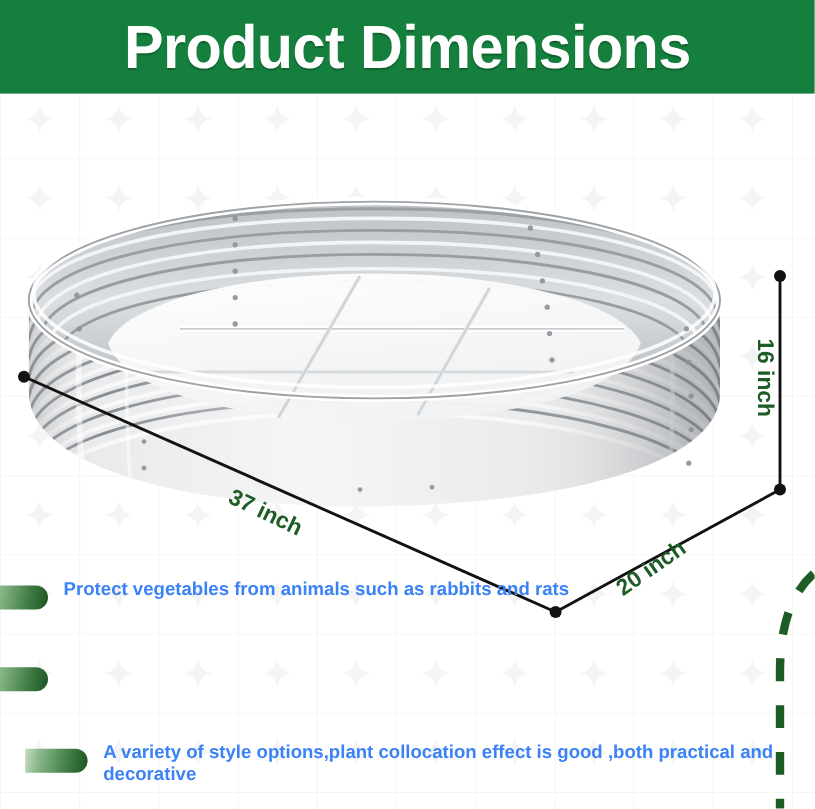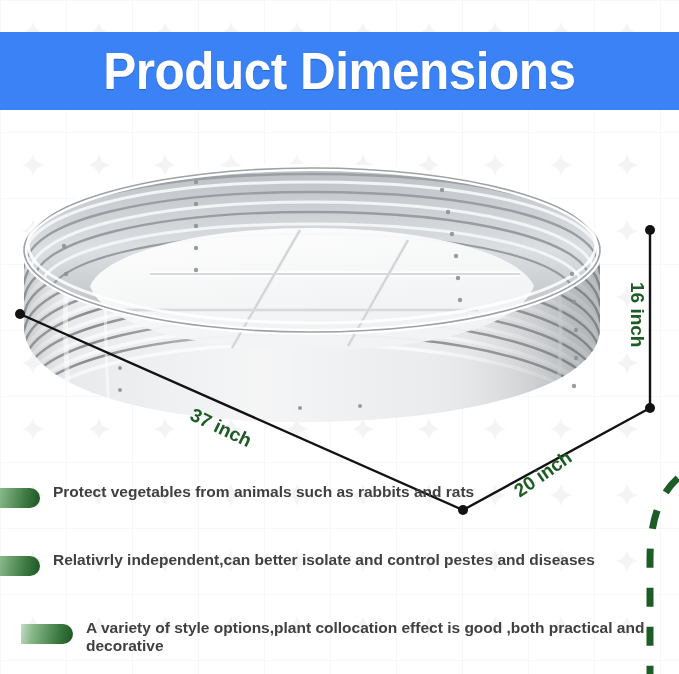--- a/index.html
+++ b/index.html
@@ -14,22 +14,22 @@
 
   
   #bg-pattern{
     position:absolute; left:0; top:0; width:679px; height:674px;
     z-index:0; pointer-events:none;
   }
 
   
   #header-banner{
     position:absolute; left:0; top:0; width:679px; height:78px;
-    background:#3b82f6; z-index:5;
-    display:flex; align-items:center; justify-content:center;margin-top:32px;
+    background:#15803d; z-index:5;
+    display:flex; align-items:center; justify-content:center;
   }
   #page-title{
     color:#ffffff;
     font-size:51px;
     font-weight:bold;
     letter-spacing:-0.5px;
     line-height:1;
     white-space:nowrap;
     transform:scaleX(0.97);
     text-shadow:0 1px 1px rgba(0,0,0,0.25);
@@ -75,21 +75,21 @@
     position:relative;
     margin-left:-12px;
     margin-top:5px;
     width:52px; height:20px;
     border-radius:0 11px 11px 0;
     background:linear-gradient(100deg,#c7dcc7 0%,#8ab98c 22%,#3d7a42 70%,#1d5422 100%);
     flex:0 0 auto;
   }
   .feature-text{
     margin-left:13px;
-    color:#404040;
+    color:#3b82f6;
     font-size:15.5px;
     font-weight:bold;
     line-height:1.16;
     max-width:560px;
   }
 </style>
 </head>
 <body>
 
 <svg id="bg-pattern" viewBox="0 0 679 674" xmlns="http://www.w3.org/2000/svg">
@@ -296,21 +296,20 @@
 
 <div id="feature-list">
 
   <div class="feature-row" id="feature-row-0">
     <div class="bullet-pill"></div>
     <div class="feature-text">Protect vegetables from animals such as rabbits and rats</div>
   </div>
 
   <div class="feature-row" id="feature-row-1">
     <div class="bullet-pill"></div>
-    <div class="feature-text">Relativrly independent,can better isolate and control pestes and diseases</div>
   </div>
 
   <div class="feature-row" id="feature-row-2">
     <div class="bullet-pill"></div>
     <div class="feature-text">A variety of style options,plant collocation effect  is good ,both practical and decorative</div>
   </div>
 
 </div>
 
 </body></html>

